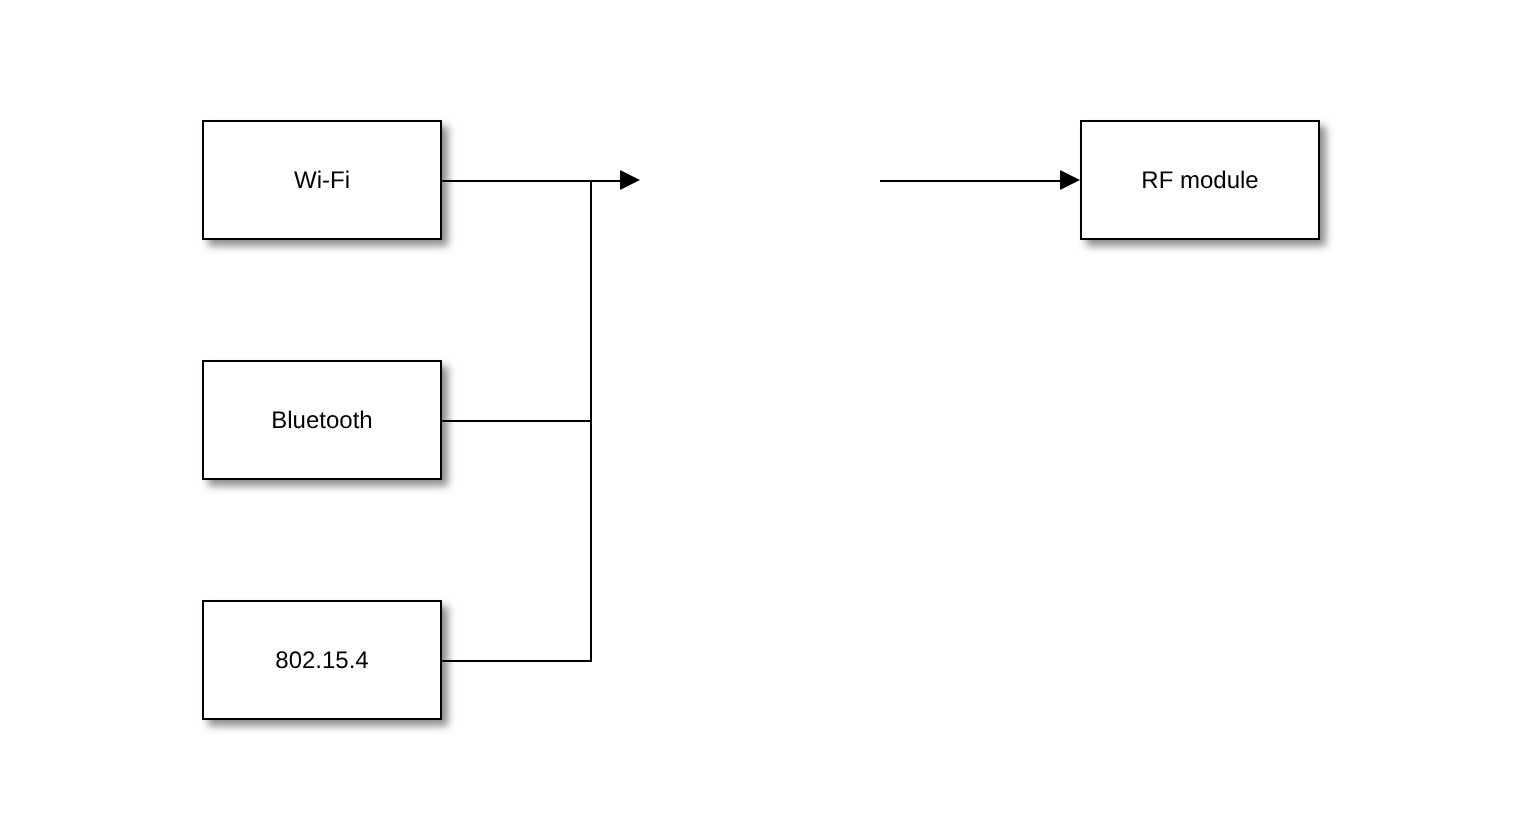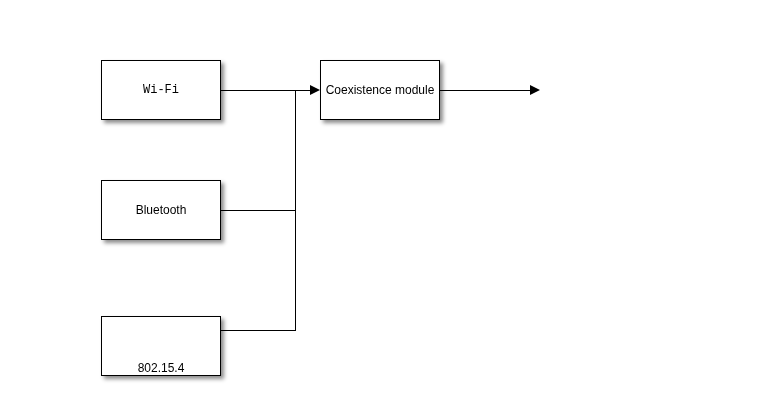--- a/index.html
+++ b/index.html
@@ -45,23 +45,23 @@
   .arrow-right {
     position: absolute;
     width: 0;
     height: 0;
     border-left: 10px solid #000000;
     border-top: 5px solid transparent;
     border-bottom: 5px solid transparent;
   }
 
   
-  #node-wifi        { left: 101px; top: 60px; font-family: Liberation Mono, monospace; }
+  #node-wifi        { left: 101px; top: 60px; }
   #node-bluetooth   { left: 101px; top: 180px; text-align: center; }
-  #node-ieee802154  { left: 101px; top: 316px; align-items: flex-end; }
+  #node-ieee802154  { left: 101px; top: 300px; }
   #node-coexistence { left: 320px; top: 60px; }
   #node-rf          { left: 540px; top: 60px; }
 
   
   #edge-wifi-out    { left: 220px; top: 90px;  width: 90px; }
   #edge-bt-out      { left: 220px; top: 210px; width: 76px; }
   #edge-154-out     { left: 220px; top: 330px; width: 76px; }
   #edge-trunk       { left: 295px; top: 90px;  height: 241px; }
   #edge-coex-rf     { left: 440px; top: 90px;  width: 90px; }
   #arrow-coex       { left: 310px; top: 85px; }
@@ -86,18 +86,18 @@
   </div>
 
   <div class="node" id="node-bluetooth">
     <span>Bluetooth</span>
   </div>
 
   <div class="node" id="node-ieee802154">
     <span>802.15.4</span>
   </div>
 
-  <div class="node" id="node-coexistence">
-    <span>Coexistence module</span>
+
+  <div class="node" id="node-rf">
+    <span>RF module</span>
   </div>
-
 
 </div>
 
 </body></html>

